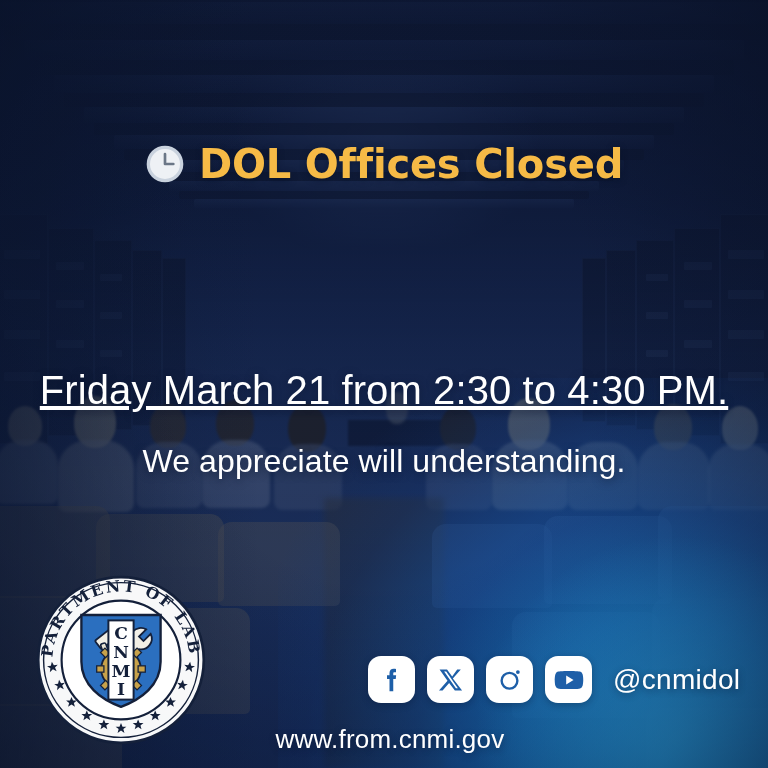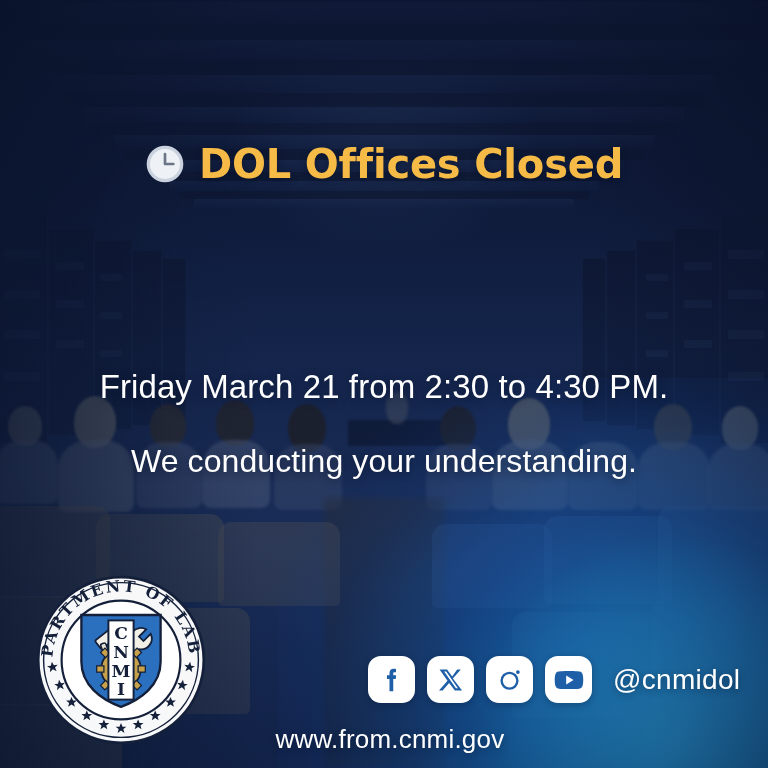--- a/index.html
+++ b/index.html
@@ -80,21 +80,21 @@
   .title{
     font-size:40px;font-weight:bold;color:#F6BA46;letter-spacing:-.2px;
     text-shadow:0 2px 6px rgba(6,16,40,.55);
     font-family:"DejaVu Sans", sans-serif;
   }
 
   .body-text{position:absolute;left:0;width:100%;text-align:center;color:#fff;
     font-family:"Liberation Sans", sans-serif;font-weight:400;
     text-shadow:0 2px 8px rgba(8,18,44,.60);}
   .para1{top:256px;font-size:34px;line-height:1.30;letter-spacing:.1px;}
-  .para2{top:368px;font-size:33px;letter-spacing:.1px;}
+  .para2{top:368px;font-size:40px;letter-spacing:.1px;text-decoration:underline;}
   .para3{top:443px;font-size:32px;letter-spacing:.1px;}
 
   
   .seal{position:absolute;left:31px;bottom:18px;width:180px;height:180px;}
 
   
   .social{position:absolute;left:368px;top:656px;display:flex;align-items:center;gap:12px;}
   .sicon{width:47px;height:47px;background:#fff;border-radius:13px;
     display:flex;align-items:center;justify-content:center;
     box-shadow:0 2px 7px rgba(6,18,44,.30);}
@@ -224,21 +224,21 @@
     <div class="title-row">
       <svg class="clock" viewBox="0 0 48 48">
         <circle cx="24" cy="24" r="22" fill="#c9d2de"></circle>
         <circle cx="24" cy="24" r="18" fill="#eef1f5"></circle>
         <path d="M24 12 L24 24 L34 24" stroke="#6b7787" stroke-width="3.2" stroke-linecap="round" stroke-linejoin="round" fill="none"></path>
       </svg>
       <div class="title">DOL Offices Closed</div>
     </div>
 
     <div class="body-text para2">Friday March 21 from 2:30 to 4:30 PM.</div>
-    <div class="body-text para3">We conducting your understanding.</div>
+    <div class="body-text para3">We appreciate will understanding.</div>
 
     <svg class="seal" viewBox="0 0 200 200">
       <defs>
         <path id="arcTop" d="M 24,100 A 76,76 0 0 1 176,100" fill="none"></path>
       </defs>
       <circle cx="100" cy="100" r="92" fill="#ffffff" opacity=".97"></circle>
       <circle cx="100" cy="100" r="92" fill="none" stroke="#14203a" stroke-width="3"></circle>
       <circle cx="100" cy="100" r="86" fill="none" stroke="#14203a" stroke-width="1.6"></circle>
       <circle cx="100" cy="100" r="66" fill="#ffffff"></circle>
       <circle cx="100" cy="100" r="66" fill="none" stroke="#14203a" stroke-width="2.4"></circle>

